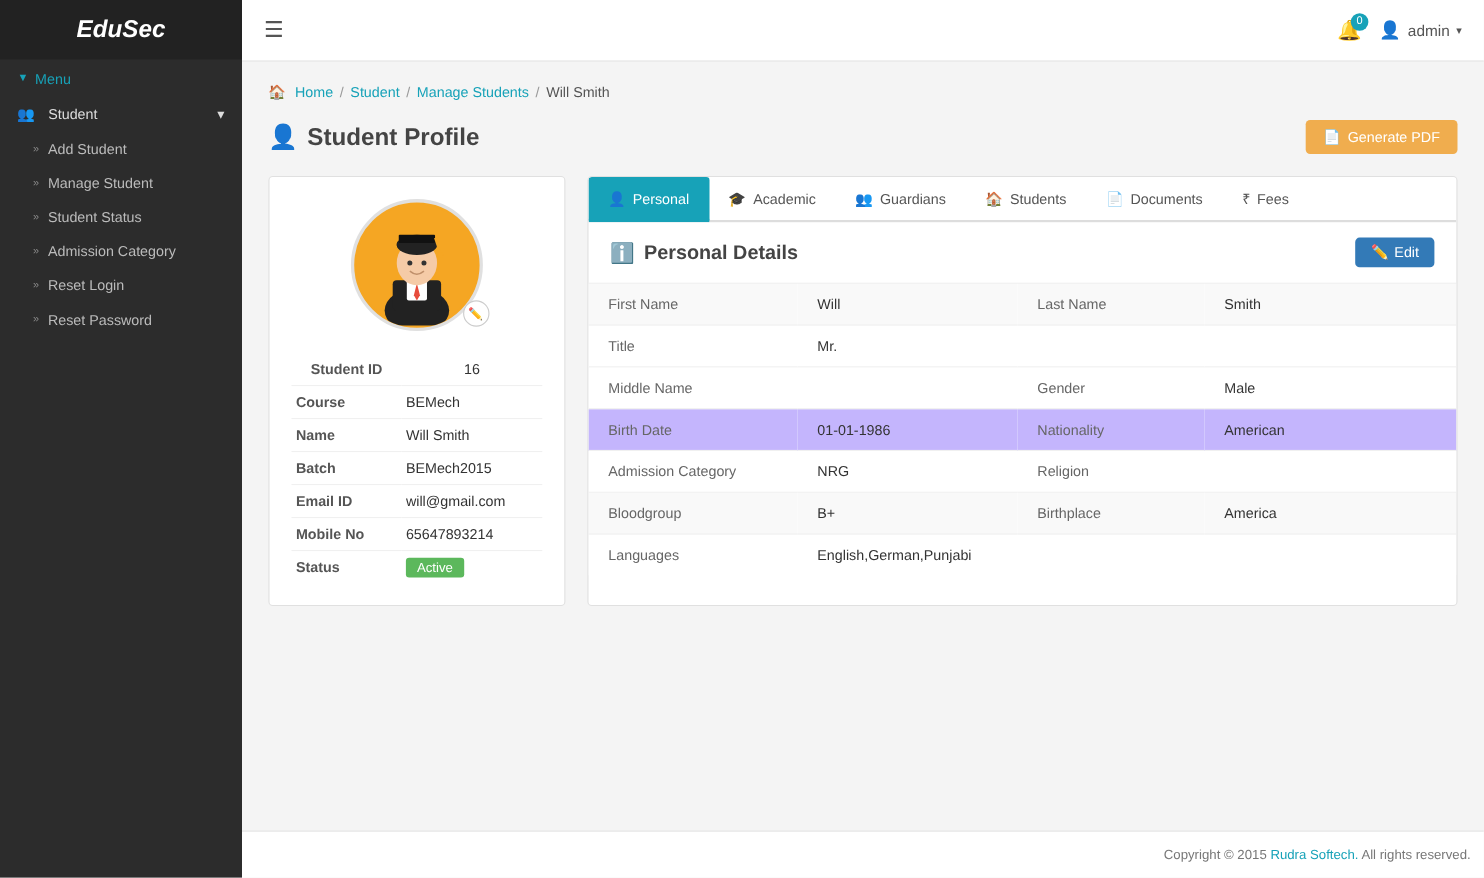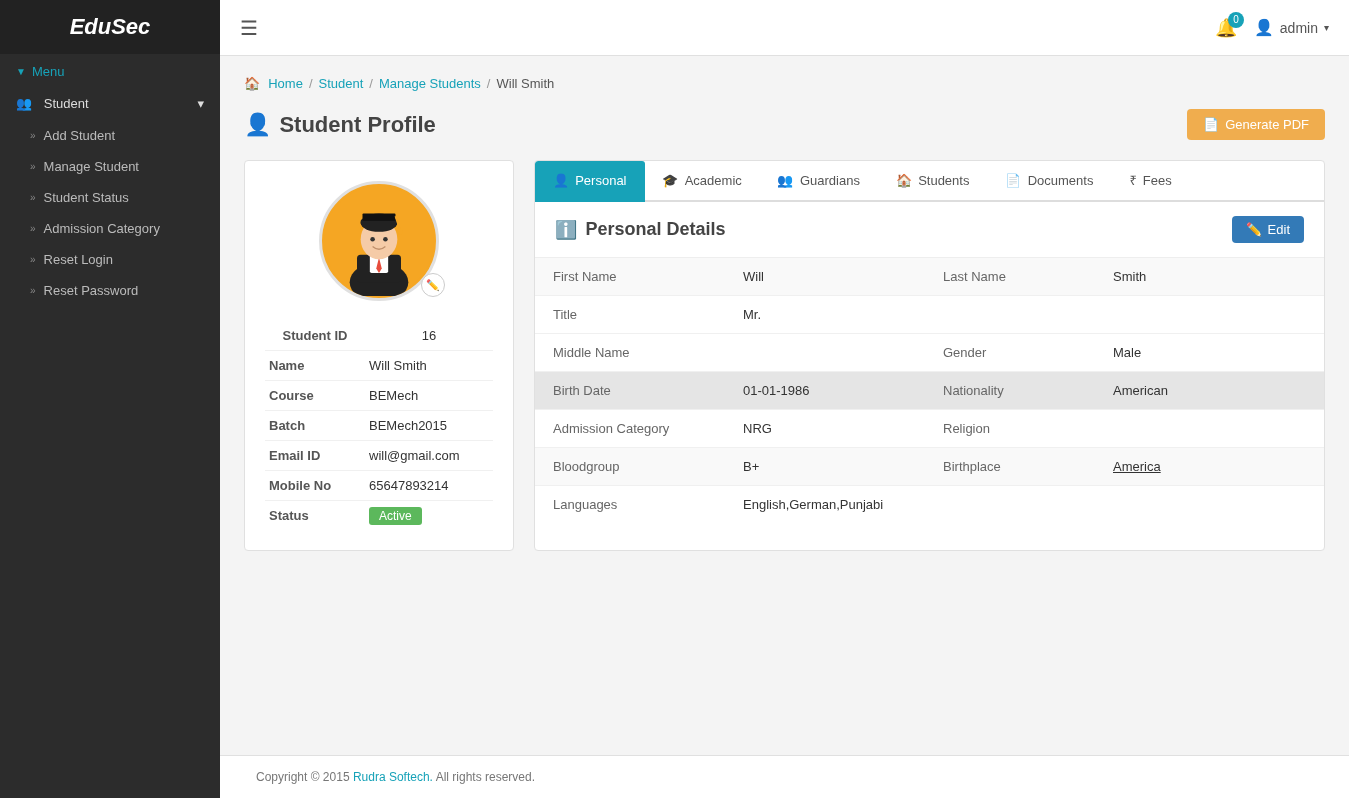--- a/index.html
+++ b/index.html
@@ -79,21 +79,21 @@
     .details-table { width: 100%; border-collapse: collapse; }
     .details-table tr { border-bottom: 1px solid #f0f0f0; }
     .details-table tr:last-child { border-bottom: none; }
     .details-table td { padding: 11px 18px; font-size: 13px; color: #444; vertical-align: middle; }
     .details-table tr:nth-child(even) { background: #f9f9f9; }
     .details-table .label { color: #666; width: 190px; }
     .details-table .value { color: #333; }
     .details-table .label2 { color: #666; width: 170px; }
 
     
-    .footer { background: #fff; border-top: 1px solid #e0e0e0; padding: 14px 36px; font-size: 12px; color: #777; text-align: left; }
+    .footer { background: #fff; border-top: 1px solid #e0e0e0; padding: 14px 12px; font-size: 12px; color: #777; text-align: right; }
     .footer a { color: #17a2b8; text-decoration: none; }
 
     
     .student-svg { width: 110px; height: 110px; }
   </style>
 </head>
 <body>
 
 <div class="app-wrapper">
 
@@ -215,26 +215,26 @@
             </div>
             <div class="profile-edit-icon">✏️</div>
           </div>
           <table class="profile-table">
             <tbody>
                 <tr>
               <td>Student ID</td>
               <td>16</td>
             </tr>
             <tr>
+              <td>Course</td>
+              <td>BEMech</td>
+            </tr>
+            <tr>
               <td>Name</td>
               <td>Will Smith</td>
-            </tr>
-            <tr>
-              <td>Course</td>
-              <td>BEMech</td>
             </tr>
             <tr>
               <td>Batch</td>
               <td>BEMech2015</td>
             </tr>
             <tr>
               <td>Email ID</td>
               <td>will@gmail.com</td>
             </tr>
             <tr>
@@ -302,37 +302,37 @@
                 <tr style="background: rgb(255, 255, 255);">
         <td class="label" style="width:190px;color:#666;">Title</td>
         <td class="value" colspan="3" style="color:#333;">Mr.</td>
       </tr>
                 <tr style="background: rgb(255, 255, 255);">
         <td class="label" style="width:190px;color:#666;">Middle Name</td>
         <td class="value" style="color:#333;width:200px;"></td>
         <td class="label2" style="width:170px;color:#666;">Gender</td>
         <td class="value2" style="color:#333;">Male</td>
       </tr>
-                <tr style="background: #e5e5e5;">
+                <tr style="background: #c4b5fd;">
         <td class="label" style="width:190px;color:#666;">Birth Date</td>
         <td class="value" style="color:#333;width:200px;">01-01-1986</td>
         <td class="label2" style="width:170px;color:#666;">Nationality</td>
         <td class="value2" style="color:#333;">American</td>
       </tr>
                 <tr style="background: rgb(255, 255, 255);">
         <td class="label" style="width:190px;color:#666;">Admission Category</td>
         <td class="value" style="color:#333;width:200px;">NRG</td>
         <td class="label2" style="width:170px;color:#666;">Religion</td>
         <td class="value2" style="color:#333;"></td>
       </tr>
                 <tr style="background: rgb(249, 249, 249);">
         <td class="label" style="width:190px;color:#666;">Bloodgroup</td>
         <td class="value" style="color:#333;width:200px;">B+</td>
         <td class="label2" style="width:170px;color:#666;">Birthplace</td>
-        <td class="value2" style="color:#333;text-decoration:underline;">America</td>
+        <td class="value2" style="color:#333;">America</td>
       </tr>
                 <tr style="background: rgb(255, 255, 255);">
         <td class="label" style="width:190px;color:#666;">Languages</td>
         <td class="value" colspan="3" style="color:#333;">English,German,Punjabi</td>
       </tr>
               </tbody>
           </table>
         </div>
       </div>
     </div>

